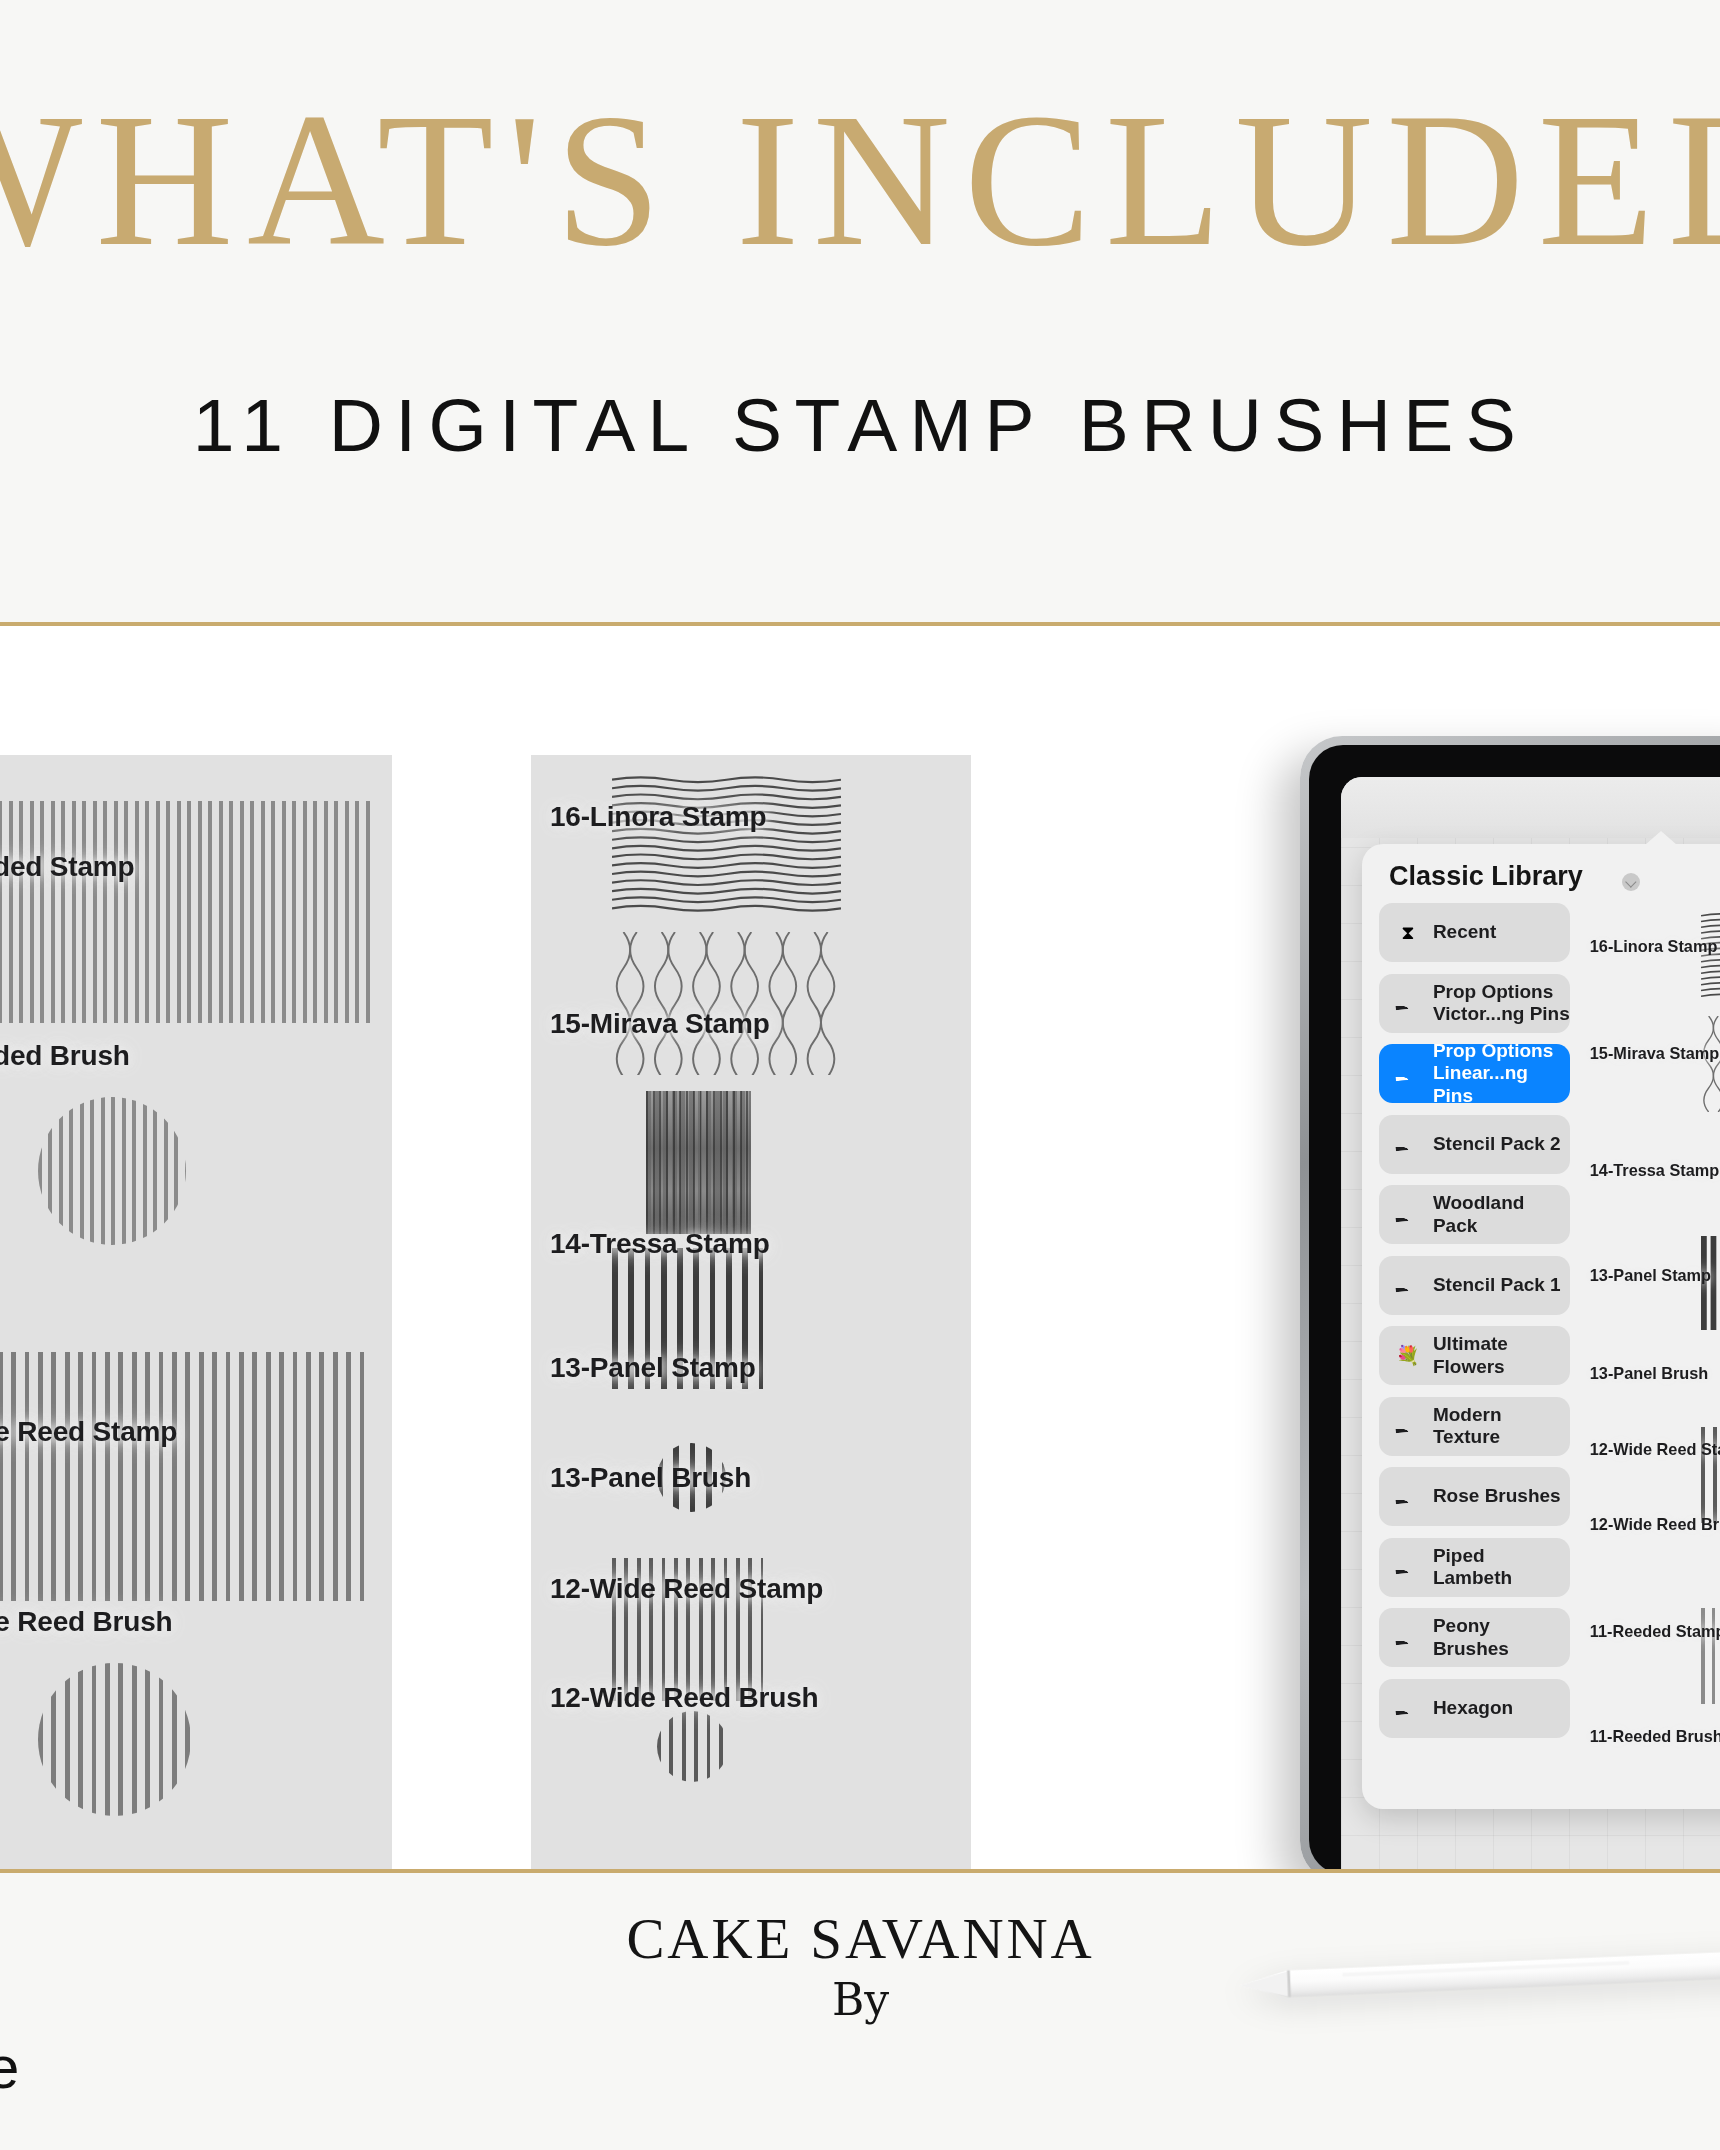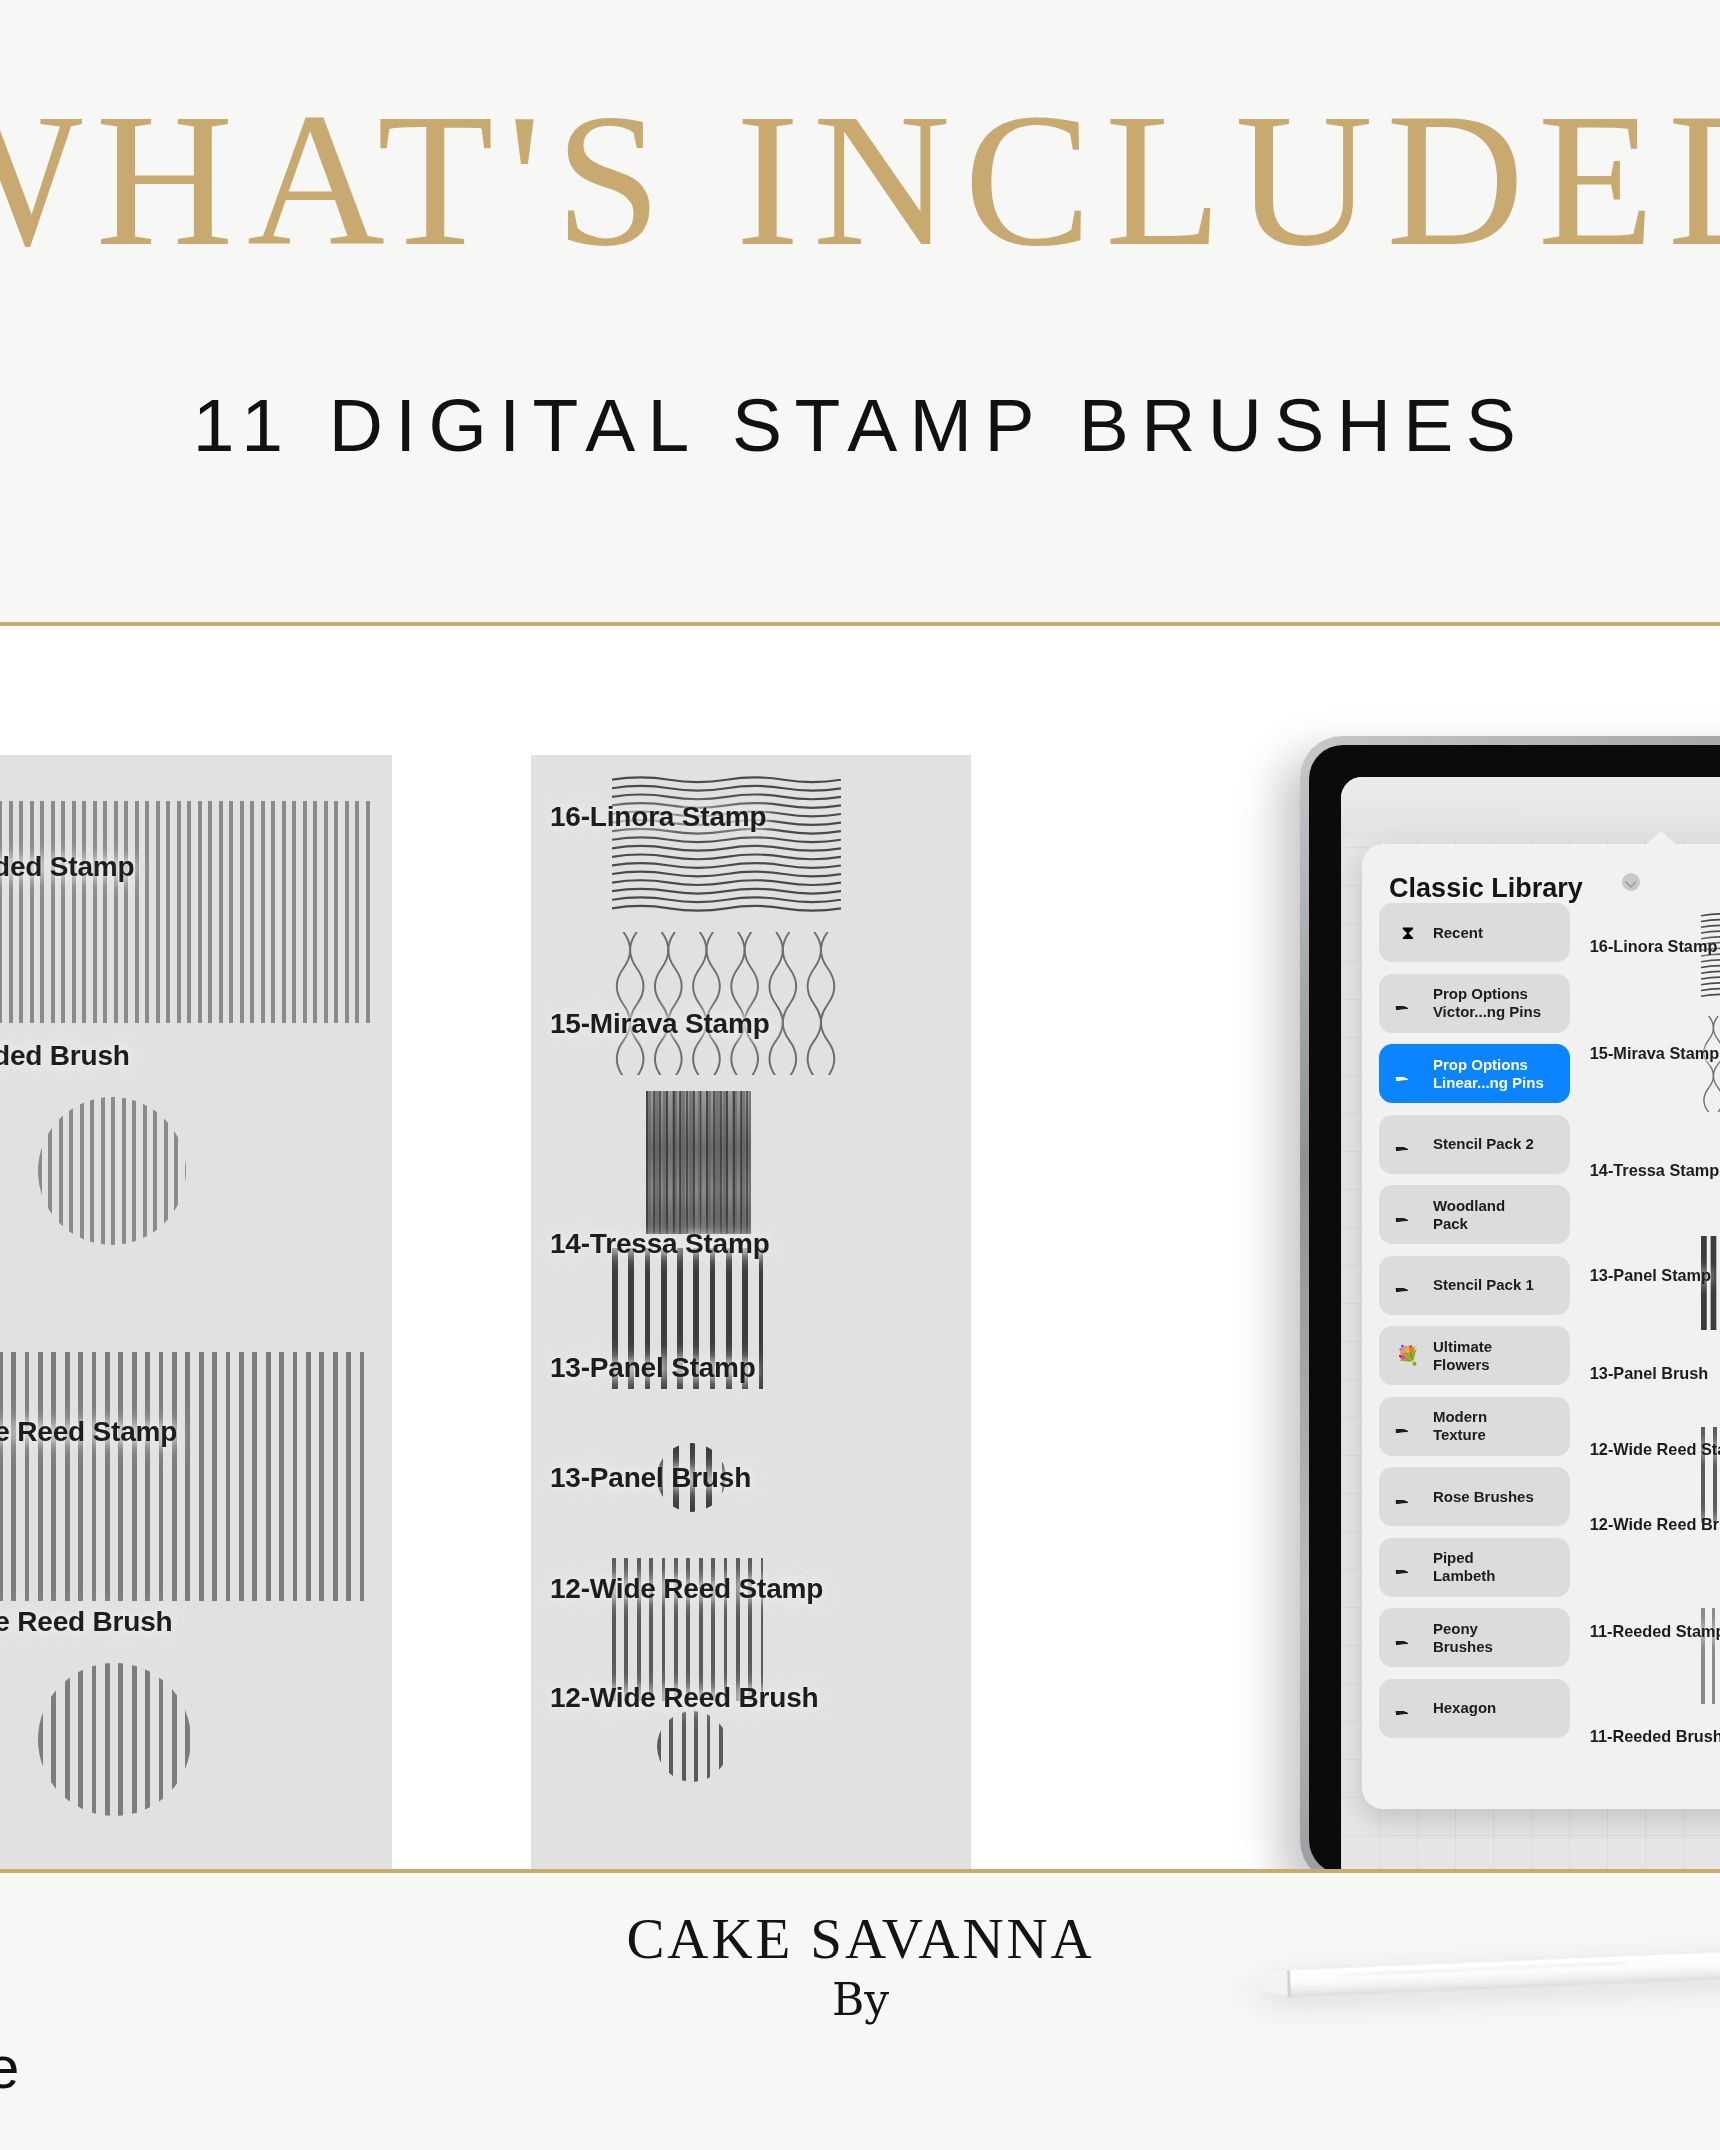--- a/index.html
+++ b/index.html
@@ -134,21 +134,21 @@
   }
   .popover {
     position:absolute; left:21px; top:67px; width:497px; height:965px;
     background:#f1f1f1;
     border-radius:21px;
     box-shadow:0 9.6px 29px rgba(0,0,0,.16);
     overflow:hidden;
     z-index:4;
   }
   .pop-title {
-    position:absolute; left:27px; top:29px;
+    position:absolute; left:27px; top:17px;
     font-size:27px; font-weight:bold; color:#151515;
     white-space:nowrap;
   }
   .pop-chevron {
     position:absolute; left:260px; top:29px;
     width:18px; height:18px; border-radius:50%;
     background:#c9c9c9;
   }
   .pop-chevron::after {
     content:""; position:absolute; left:4.8px; top:4.8px;
@@ -174,21 +174,21 @@
   .lib-ico { width:27px; flex:0 0 27px; text-align:center; font-size:19px; line-height:1; }
   .brush-glyph {
     display:inline-block; width:25px; height:13.4px;
     background:#1d1d1f;
     -webkit-mask-image:radial-gradient(ellipse 25px 8.6px at 0% 100%, #000 48%, transparent 52%);
             mask-image:radial-gradient(ellipse 25px 8.6px at 0% 100%, #000 48%, transparent 52%);
     transform:rotate(-6deg);
   }
   .lib-item.selected .brush-glyph { background:#ffffff; }
   .lib-label {
-    font-size:15px; font-weight:bold; color:#1d1d1f;
+    font-size:19px; font-weight:bold; color:#1d1d1f;
     line-height:1.18; white-space:pre-line;
   }
 
   .pop-brushes {
     position:absolute; left:222px; top:59px; right:-115px; bottom:0;
     overflow:hidden;
   }
   .pb-label {
     position:absolute;
     font-size:16.3px; font-weight:bold; color:#1d1d1f;

